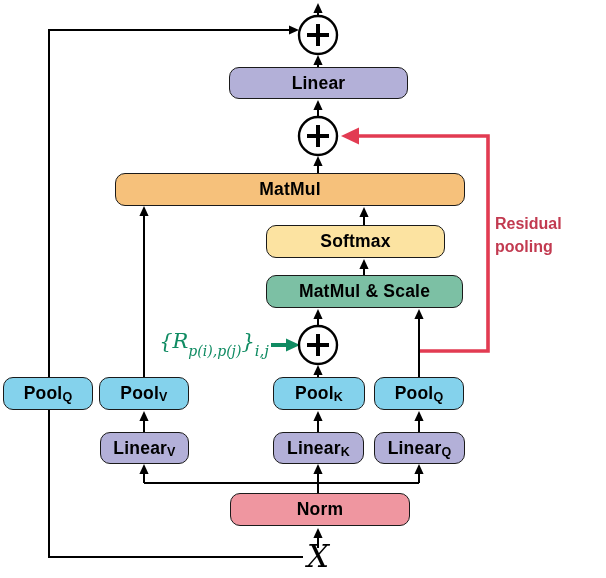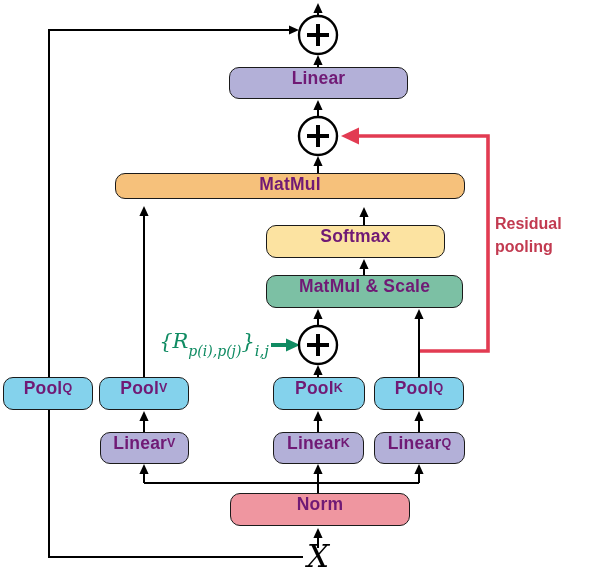--- a/index.html
+++ b/index.html
@@ -9,23 +9,23 @@
 
   .wire{stroke:var(--wire,#000);stroke-width:2;fill:none}
   .plus{stroke:var(--wire,#000);stroke-width:4;fill:none}
   .opcircle{fill:#ffffff;stroke:var(--wire,#000);stroke-width:2.4}
   .arrowhead{fill:var(--wire,#000);stroke:none}
   .red-stroke{stroke:var(--residual-line,#e23b52);stroke-width:3.6;fill:none}
   .red-fill{fill:var(--residual-line,#e23b52);stroke:none}
   .green-stroke{stroke:var(--relpos-green,#0f8b62);stroke-width:4;fill:none}
   .green-fill{fill:var(--relpos-green,#0f8b62);stroke:none}
 
-  .node{position:absolute;display:flex;align-items:flex-start;justify-content:center;
+  .node{position:absolute;display:flex;align-items:center;justify-content:center;
         border:1.7px solid #1a1a1a;border-radius:10px;box-sizing:border-box;
-        font-weight:700;font-size:17.5px;color:#701a75;letter-spacing:.2px;z-index:2}
+        font-weight:700;font-size:17.5px;color:#000000;letter-spacing:.2px;z-index:2}
   .node sub{font-size:12.5px;font-weight:700;position:relative;top:4px;line-height:1}
   .purple{background:var(--box-purple,#b3b0d8)}
   .orange{background:var(--box-orange,#f6c17b)}
   .yellow{background:var(--box-yellow,#fce3a1)}
   .green {background:var(--box-green,#7cc0a4)}
   .blue  {background:var(--box-blue,#84d2ec)}
   .pink  {background:var(--box-pink,#ef96a0)}
 
   .residual-note{position:absolute;left:495px;top:212px;z-index:3;
         font-weight:700;font-size:16px;line-height:23px;
@@ -121,21 +121,21 @@
     <g>
       <circle class="opcircle" cx="318" cy="345" r="19"></circle>
       <path class="plus" d="M307,345 L329,345 M318,334 L318,356"></path>
     </g>
   </svg>
 
   <div class="node purple" style="left:229px;top:67px;width:179px;height:32px">
     <span>Linear</span>
   </div>
 
-  <div class="node orange" style="left:115px;top:173px;width:350px;height:26px">
+  <div class="node orange" style="left:115px;top:173px;width:350px;height:33px">
     <span>MatMul</span>
   </div>
 
   <div class="node yellow" style="left:266px;top:225px;width:179px;height:33px">
     <span>Softmax</span>
   </div>
 
   <div class="node green" style="left:266px;top:275px;width:197px;height:33px">
     <span>MatMul &amp; Scale</span>
   </div>

